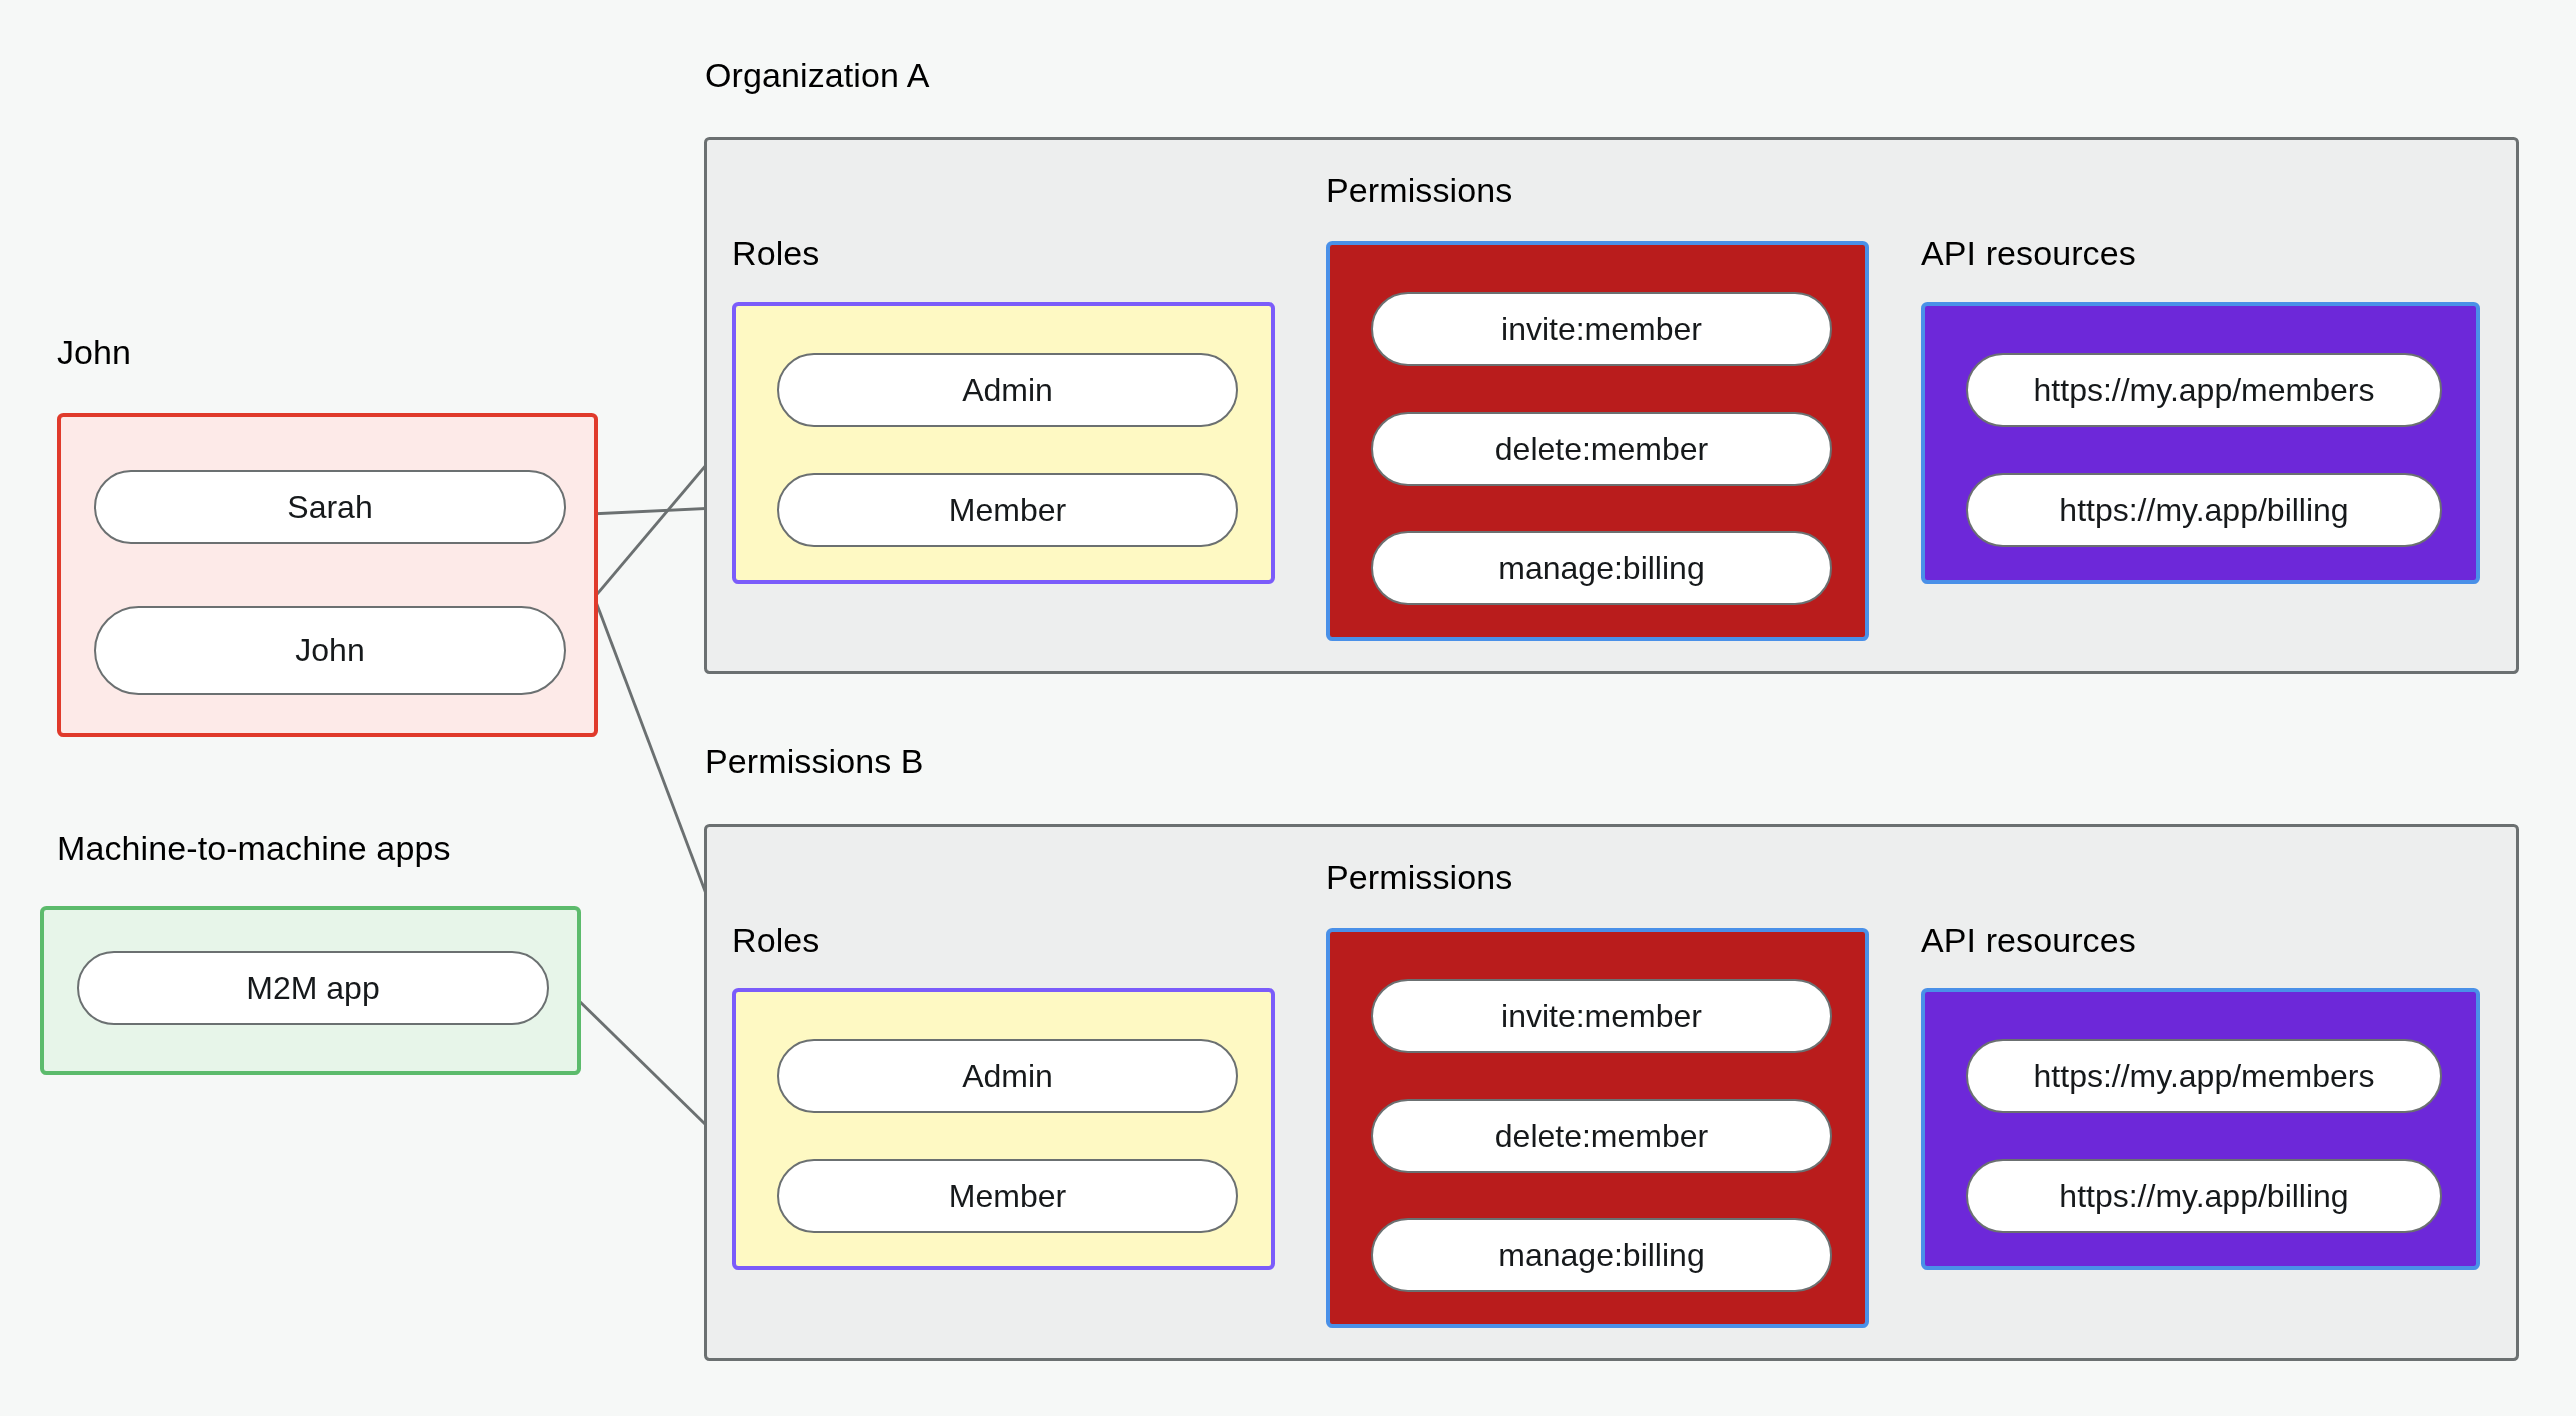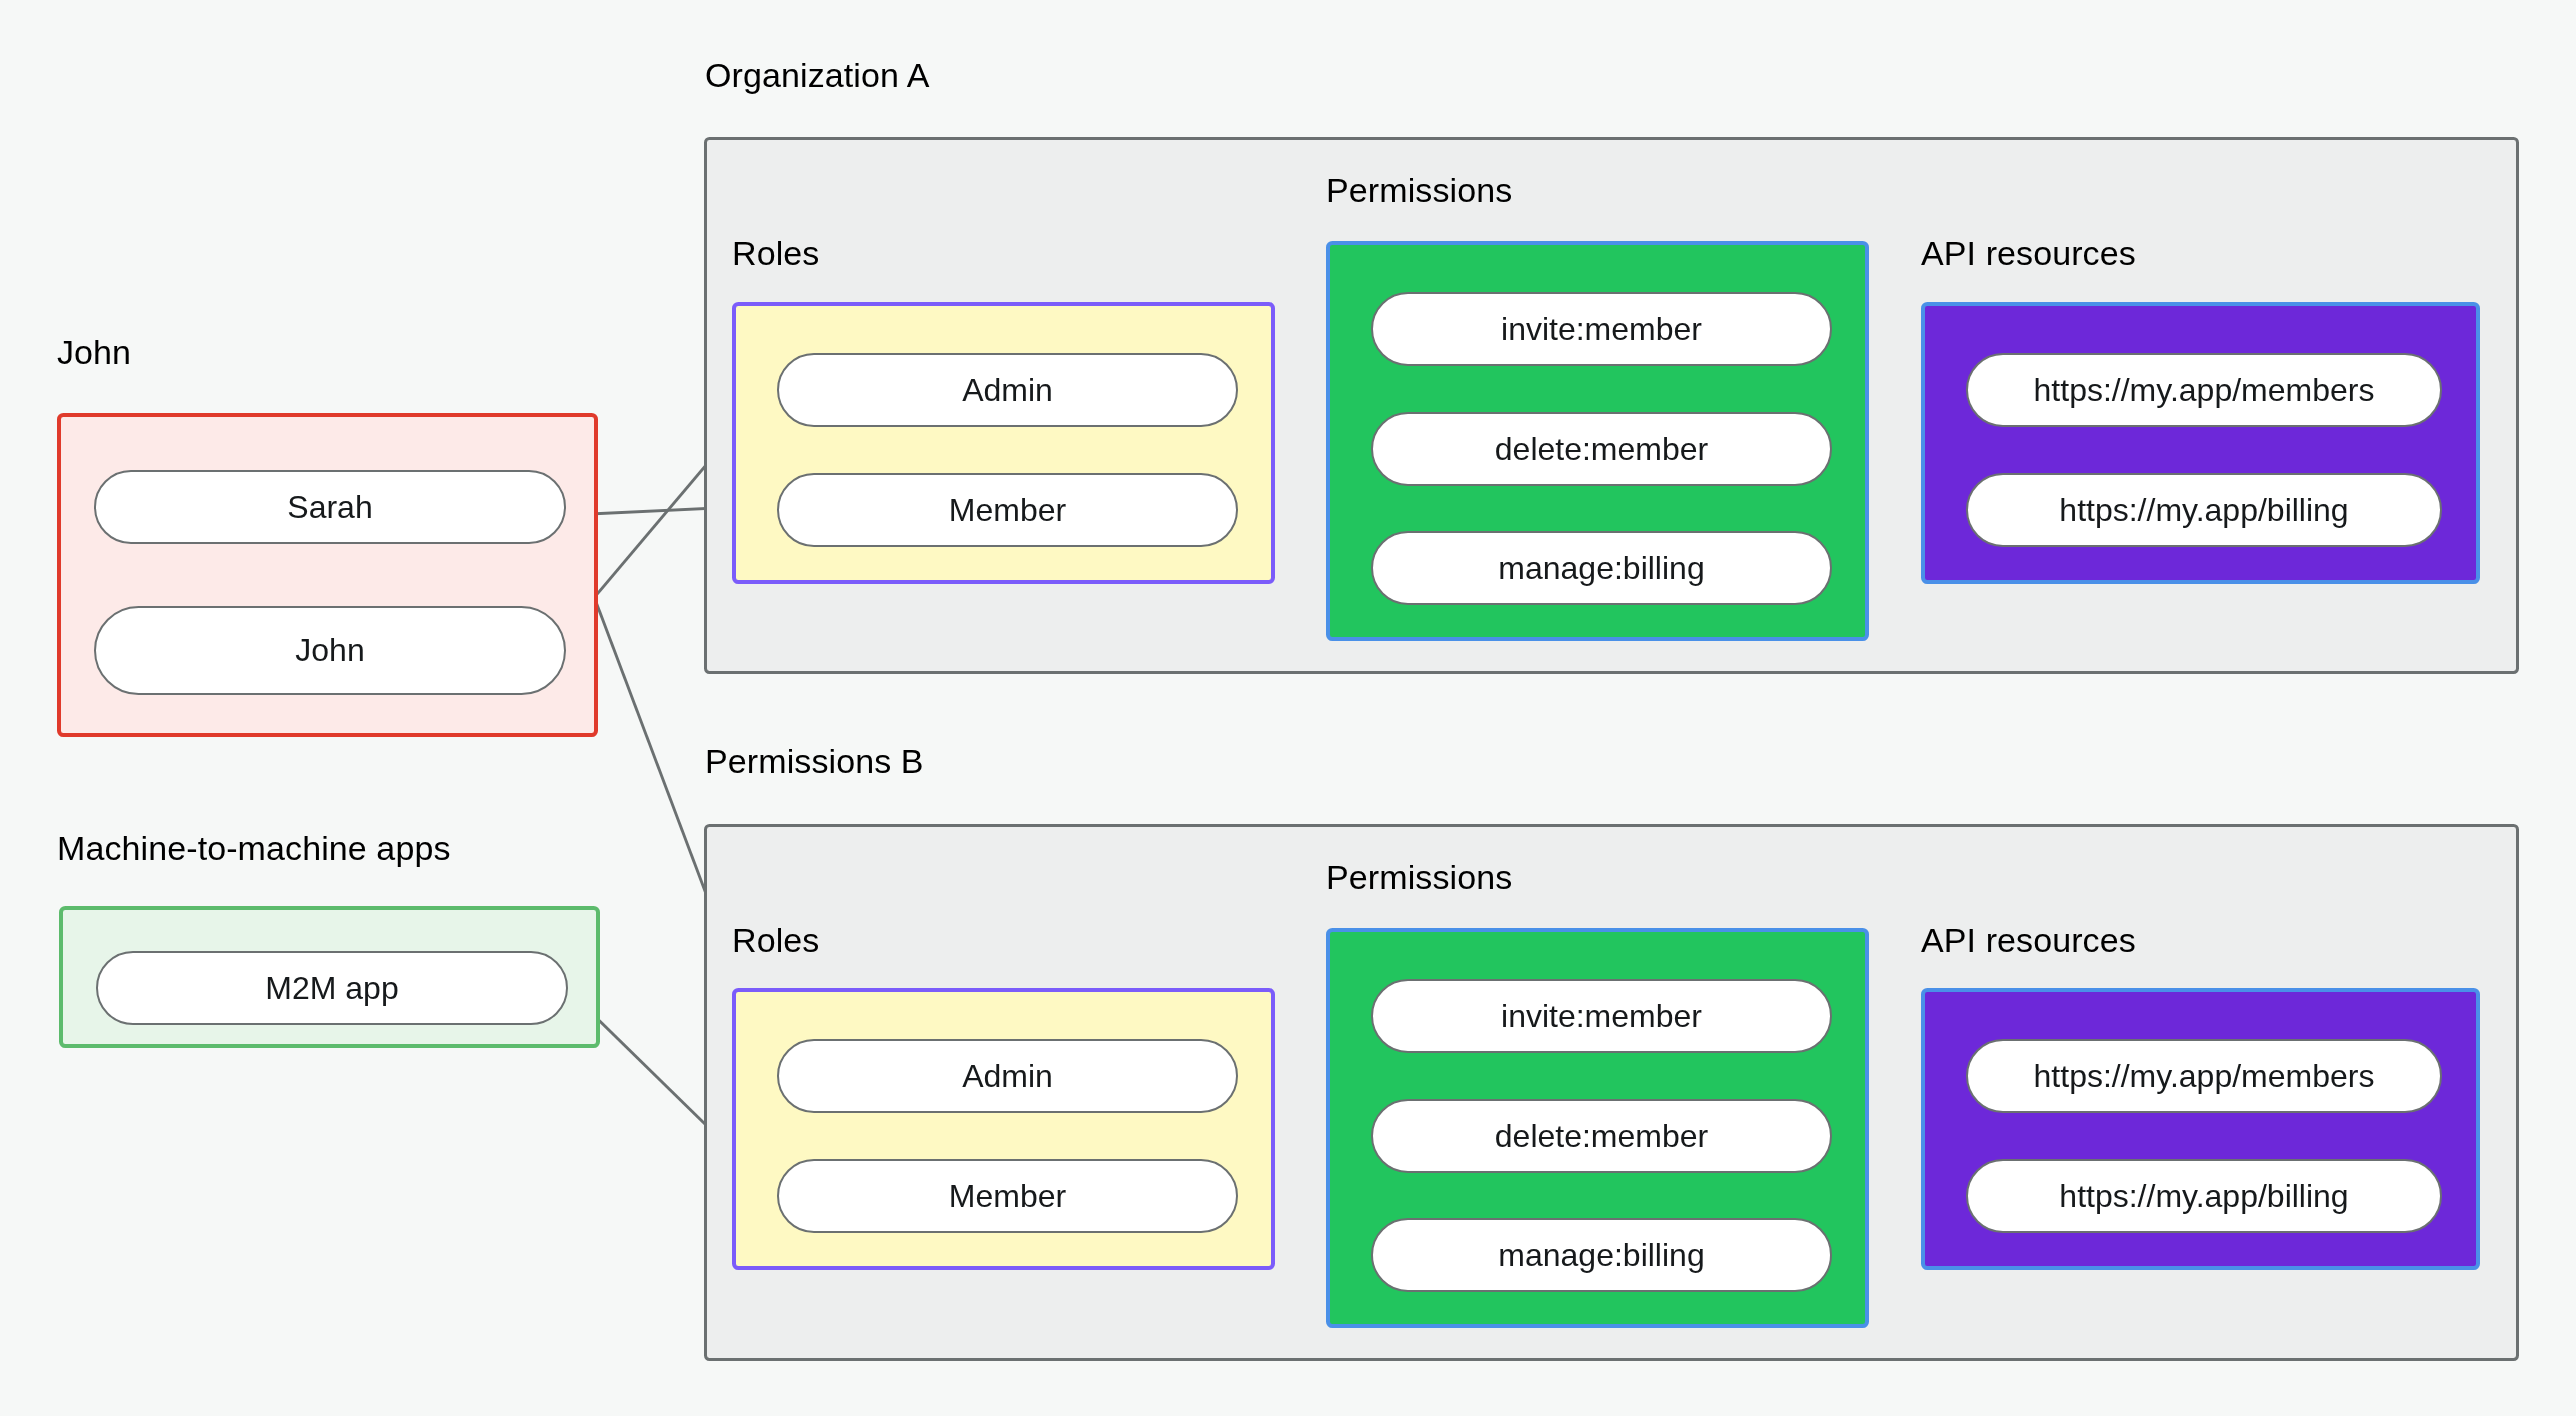--- a/index.html
+++ b/index.html
@@ -58,21 +58,21 @@
   
   .cat-box {
     position: absolute;
     box-sizing: border-box;
     border-radius: 6.3px;
     z-index: 3;
   }
   .cat-users   { background: #fdeae8; border: 4.5px solid #e03a2b; }
   .cat-m2m     { background: #e7f5e9; border: 4.5px solid #5cbb6c; }
   .cat-roles   { background: #fef9c3; border: 4.5px solid #7b5cfa; text-align: center; }
-  .cat-perms   { background: #22c55e; border: 4.5px solid #4a90e8; text-align: right; }
+  .cat-perms   { background: #b91c1c; border: 4.5px solid #4a90e8; text-align: right; }
   .cat-api     { background: #6d28d9; border: 4.5px solid #4a90e8; }
 
   
   .pill {
     position: absolute;
     background: #ffffff;
     border: 2.9px solid #6b7071;
     border-radius: 900px;
     box-sizing: border-box;
     display: flex;
@@ -134,21 +134,21 @@
 
   <div class="group-label" style="left:57px; top:333px;">John</div>
 
   <div class="cat-box cat-users" style="left:57px; top:413px; width:541px; height:324px;">
     <div class="pill" style="left:33px; top:53px; width:472px; height:74px;">Sarah</div>
     <div class="pill" style="left:33px; top:189px; width:472px; height:89px;">John</div>
   </div>
 
   <div class="group-label" style="left:57px; top:829px;">Machine-to-machine apps</div>
 
-  <div class="cat-box cat-m2m" style="left:59px; top:906px; width:541px; height:142px;">
+  <div class="cat-box cat-m2m" style="left:40px; top:906px; width:541px; height:169px;">
     <div class="pill" style="left:33px; top:41px; width:472px; height:74px;">M2M app</div>
   </div>
 
   <div class="group-label" style="left:705px; top:56px;">Organization A</div>
 
   <div class="org-box" style="left:704px; top:137px; width:1815px; height:537px;"></div>
 
   <div class="group-label" style="left:732px; top:234px;">Roles</div>
   <div class="cat-box cat-roles" style="left:732px; top:302px; width:543px; height:282px;">
     <div class="pill" style="left:41px; top:47px; width:461px; height:74px;">Admin</div>

